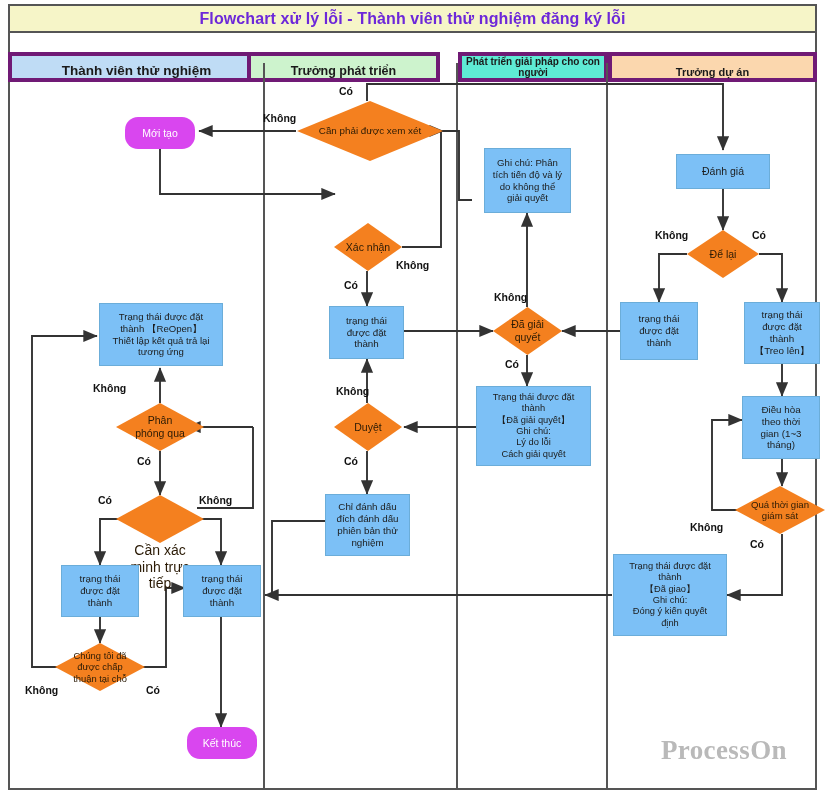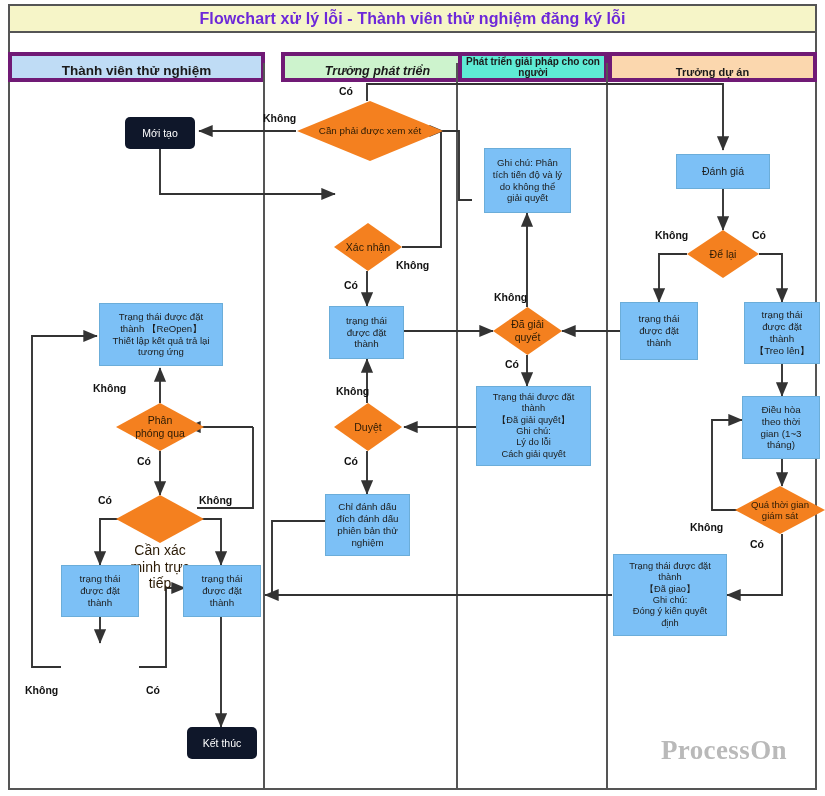--- a/index.html
+++ b/index.html
@@ -14,21 +14,21 @@
     font-size:16px;font-weight:bold;color:#6d28d9;letter-spacing:.1px;}
   .hdr{position:absolute;top:33px;height:30px;border:4px solid #701a75;box-sizing:border-box;
     display:flex;align-items:flex-end;justify-content:center;text-align:center;
     font-weight:bold;color:#1a1a1a;line-height:1.12;margin-top:19px;}
   .lane-div{position:absolute;top:63px;width:2px;background:#555;height:727px;}
 
   
   .node{position:absolute;box-sizing:border-box;display:flex;align-items:center;
         justify-content:center;text-align:center;color:#1c1c1c;line-height:1.22;}
   .proc{background:#7cc0f6;border:1px solid #6badd9;font-size:10.5px;}
-  .term{background:#0f172a;border-radius:5px;color:#fff;font-size:10.5px;}
+  .term{background:#d946ef;border-radius:13px;color:#fff;font-size:10.5px;}
   .dec-wrap{position:absolute;}
   .dec-shape{position:absolute;left:0;top:0;width:100%;height:100%;
     background:#f4801f;
     -webkit-clip-path:polygon(50% 0,100% 50%,50% 100%,0 50%);
             clip-path:polygon(50% 0,100% 50%,50% 100%,0 50%);}
   .dec-txt{position:absolute;left:-14px;top:0;width:calc(100% + 28px);height:100%;
     display:flex;align-items:center;justify-content:center;text-align:center;
     font-size:10.5px;color:#2a1a05;line-height:1.2;pointer-events:none;}
 
   
@@ -45,21 +45,21 @@
 
 <div id="page">
 
   <div class="frame"></div>
 
   <div class="title-bar">Flowchart xử lý lỗi - Thành viên thử nghiệm đăng ký lỗi</div>
 
   <div class="hdr" style="left:8px;width:257px;background:#bfdcf5;font-size:13.5px;">
     <span>Thành viên thử nghiệm</span>
   </div>
-  <div class="hdr" style="left:281px;width:193px;background:#cdf3cd;font-size:12.5px;font-style:italic;">
+  <div class="hdr" style="left:247px;width:193px;background:#cdf3cd;font-size:12.5px;">
     <span>Trưởng phát triển</span>
   </div>
   <div class="hdr" style="left:458px;width:150px;background:#5eead4;font-size:10px;padding:0 4px;">
     <span>Phát triển giải pháp cho con người</span>
   </div>
   <div class="hdr" style="left:608px;width:209px;background:#fbd7ae;font-size:11px;">
     <span>Trưởng dự án</span>
   </div>
 
   <div class="lane-div" style="left:263px;"></div>
@@ -171,20 +171,26 @@
 được đặt
 thành</span>
   </div>
 
   <div class="node proc" style="left:183px;top:565px;width:78px;height:52px;font-size:9.8px;">
     <span style="white-space:pre-line;">trạng thái
 được đặt
 thành</span>
   </div>
 
+  <div class="dec-wrap" style="left:55px;top:643px;width:90px;height:48px;">
+    <div class="dec-shape"></div>
+    <div class="dec-txt" style="white-space:pre-line;font-size:9.4px;left:-22px;width:calc(100% + 44px);">Chúng tôi đã
+được chấp
+thuận tại chỗ</div>
+  </div>
 
   <div class="node term" style="left:187px;top:727px;width:70px;height:32px;">
     <span>Kết thúc</span>
   </div>
 
   <div class="dec-wrap" style="left:297px;top:101px;width:146px;height:60px;">
     <div class="dec-shape"></div>
     <div class="dec-txt" style="font-size:9.8px;left:-4px;width:calc(100% + 8px);">Cần phải được xem xét</div>
   </div>
 

